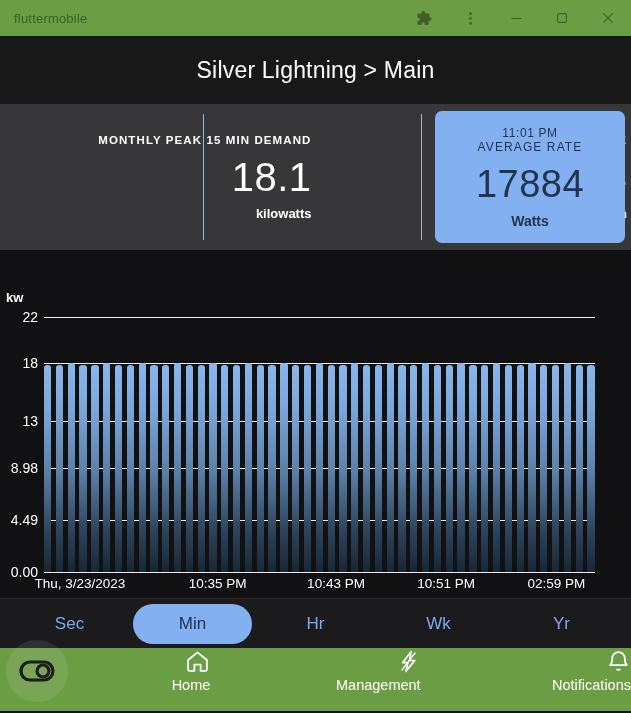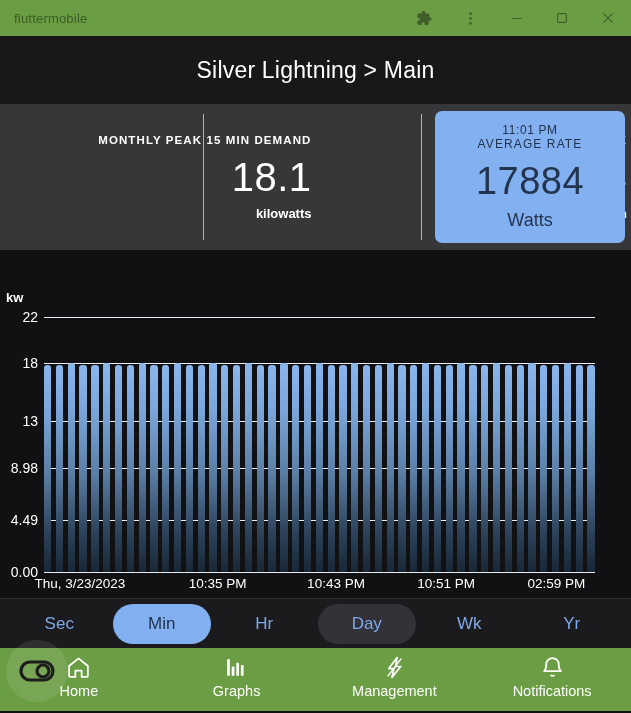--- a/index.html
+++ b/index.html
@@ -81,21 +81,21 @@
     position: absolute; left: 435px; top: 7px; width: 190px; height: 132px;
     background: #83b0f1; border-radius: 7px;
     display: flex; flex-direction: column; align-items: center; justify-content: center;
   }
   .stat.highlight .stat-label,
   .stat.highlight .stat-value,
   .stat.highlight .stat-unit { color: #22344e; }
   .stat.highlight .stat-label { font-weight: normal; font-size: 12px; letter-spacing: 1.1px;}
   .stat.highlight .stat-time { font-size: 12px; color:#22344e; letter-spacing:.6px;}
   .stat.highlight .stat-value { font-size: 38px; font-weight: 400; }
-  .stat.highlight .stat-unit { font-weight: normal; font-size: 18px; }
+  .stat.highlight .stat-unit { font-weight: bold; font-size: 14px; }
 
   
   .chart-wrap {
     position: relative; height: 348px; background: #111113;
     overflow: hidden;
   }
   .y-unit {
     position: absolute; left: 6px; top: 40px;
     font-size: 13px; font-weight: bold; color: #ffffff;
   }
@@ -139,21 +139,21 @@
   .tab.active { background: #83b0f1; color: #22344e; }
   .tab.hover { background: #323238; }
 
   
   .bottomnav {
     height: 63px; background: #6b9e44;
     display: flex; align-items: flex-start; position: relative;
   }
   .navitem {
     flex: 1 1 0; display: flex; flex-direction: column;
-    align-items: center; justify-content: flex-start; padding-top: 6px;
+    align-items: flex-end; justify-content: flex-start; padding-top: 0;
     color: #ffffff;
   }
   .navitem .nav-icon { height: 26px; display:flex; align-items:center; justify-content:center; }
   .navitem .nav-label { font-size: 14.5px; margin-top: 3px; color: #ffffff; }
   .a11y-overlay {
     position: absolute; left: 6px; top: -8px; width: 62px; height: 62px;
     border-radius: 50%; background: rgba(255,255,255,0.09);
     display: flex; align-items: center; justify-content: center;
   }
   .a11y-overlay svg { display: block; }
@@ -314,47 +314,35 @@
         <div class="xlabel" style="left: 53%;">10:43 PM</div>
         <div class="xlabel" style="left: 73%;">10:51 PM</div>
         <div class="xlabel" style="left: 93%;">02:59 PM</div>
       </div>
   </div>
 
   <div class="tabs" id="tabs">
       <div class="tab">Sec</div>
       <div class="tab active">Min</div>
       <div class="tab">Hr</div>
-      <div class="tab hover">Day</div>
       <div class="tab">Wk</div>
       <div class="tab">Yr</div>
     </div>
 
   <div class="bottomnav">
 
     <div class="navitem">
       <div class="nav-icon">
         <svg width="25" height="25" viewBox="0 0 24 24" fill="none" stroke="#ffffff" stroke-width="1.7" stroke-linejoin="round">
           <path d="M3 10.5 12 3.2l9 7.3V20a1 1 0 0 1-1 1h-5v-6h-6v6H4a1 1 0 0 1-1-1z"></path>
         </svg>
       </div>
       <div class="nav-label">Home</div>
     </div>
 
-    <div class="navitem">
-      <div class="nav-icon">
-        <svg width="25" height="25" viewBox="0 0 24 24" fill="#ffffff">
-          <rect x="3" y="4" width="2.6" height="16" rx="0.4"></rect>
-          <rect x="7.4" y="11" width="2.6" height="9" rx="0.4"></rect>
-          <rect x="11.8" y="7.5" width="2.6" height="12.5" rx="0.4"></rect>
-          <rect x="16.2" y="9.5" width="2.6" height="10.5" rx="0.4"></rect>
-        </svg>
-      </div>
-      <div class="nav-label">Graphs</div>
-    </div>
 
     <div class="navitem">
       <div class="nav-icon">
         <svg width="25" height="25" viewBox="0 0 24 24" fill="none" stroke="#ffffff" stroke-width="1.6" stroke-linejoin="round">
           <path d="M14.5 2.5 6.5 13h5l-2 8.5L18 11h-5z"></path>
           <line x1="5.5" y1="20.5" x2="18.5" y2="3.5" stroke-width="1.4"></line>
         </svg>
       </div>
       <div class="nav-label">Management</div>
     </div>

